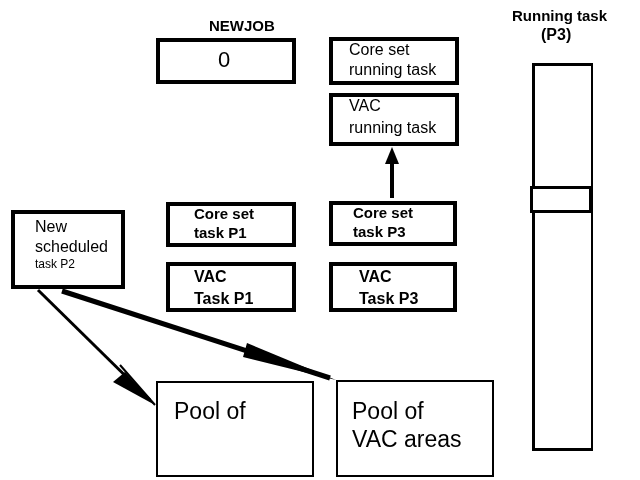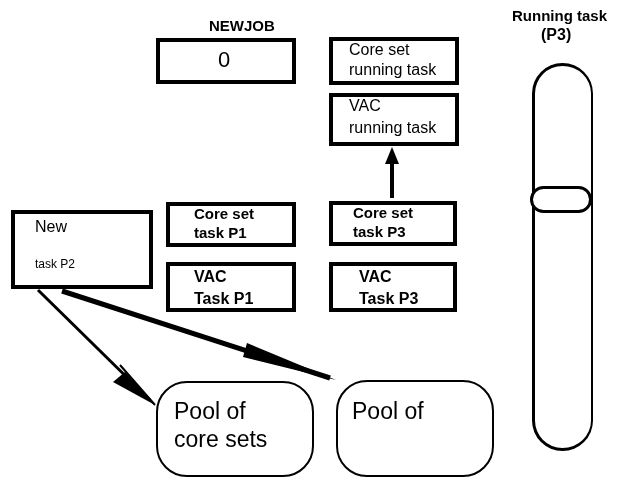--- a/index.html
+++ b/index.html
@@ -1,19 +1,19 @@
 <!DOCTYPE html>
 <html><head>
   <meta charset="utf-8">
   <style>
     html, body { margin:0; padding:0; }
     body { width:640px; height:480px; background:#ffffff; position:relative; overflow:hidden;
            font-family:"Liberation Sans", sans-serif; color:#000; }
     .box { position:absolute; border:4px solid #000; box-sizing:border-box; background:#fff; }
-    .thin { border-width:2px;border-radius:31px; }
+    .thin { border-width:2px; }
     .t { position:absolute; white-space:pre; line-height:1.12; }
     .b { font-weight:bold; }
     svg { position:absolute; left:0; top:0; }
   </style>
 </head>
 <body>
 
 <div class="t b" style="left:185px;top:18px;font-size:15px;margin-left:24px;">NEWJOB</div>
 <div class="box" style="left:156px;top:38px;width:140px;height:46px;">
   <div class="t" style="left:58px;top:6px;font-size:22px;">0</div>
@@ -22,22 +22,23 @@
 <div class="box" style="left:329px;top:37px;width:130px;height:48px;">
   <div class="t" style="left:16px;top:0px;font-size:16px;">Core set</div>
   <div class="t" style="left:16px;top:20px;font-size:16px;">running task</div>
 </div>
 
 <div class="box" style="left:329px;top:93px;width:130px;height:53px;">
   <div class="t" style="left:16px;top:0px;font-size:16px;">VAC</div>
   <div class="t" style="left:16px;top:22px;font-size:16px;">running task</div>
 </div>
 
-<div class="box" style="left:11px;top:210px;width:142px;height:79px;">
+<div class="box" style="left:11px;top:210px;width:114px;height:79px;">
   <div class="t" style="left:20px;top:4px;font-size:16px;">New</div>
+  <div class="t" style="left:20px;top:24px;font-size:16px;">scheduled</div>
   <div class="t" style="left:20px;top:44px;font-size:12px;">task P2</div>
 </div>
 
 <div class="box" style="left:166px;top:202px;width:130px;height:45px;">
   <div class="t b" style="left:24px;top:0px;font-size:15px;">Core set</div>
   <div class="t b" style="left:24px;top:19px;font-size:15px;">task P1</div>
 </div>
 
 <div class="box" style="left:329px;top:201px;width:128px;height:45px;">
   <div class="t b" style="left:20px;top:0px;font-size:15px;">Core set</div>
@@ -49,25 +50,25 @@
   <div class="t b" style="left:24px;top:24px;font-size:16px;">Task P1</div>
 </div>
 
 <div class="box" style="left:329px;top:262px;width:128px;height:50px;">
   <div class="t b" style="left:26px;top:2px;font-size:16px;">VAC</div>
   <div class="t b" style="left:26px;top:24px;font-size:16px;">Task P3</div>
 </div>
 
 <div class="box thin" style="left:156px;top:381px;width:158px;height:96px;">
   <div class="t" style="left:16px;top:16px;font-size:23px;">Pool of</div>
-  <div class="t" style="left:16px;top:44px;font-size:23px;">core sets</div>
 </div>
 
 <div class="box thin" style="left:336px;top:380px;width:158px;height:97px;">
   <div class="t" style="left:14px;top:17px;font-size:23px;">Pool of</div>
+  <div class="t" style="left:14px;top:45px;font-size:23px;">VAC areas</div>
 </div>
 
 <div class="t b" style="left:512px;top:8px;font-size:15px;">Running task</div>
 <div class="t b" style="left:541px;top:26px;font-size:16px;">(P3)</div>
 <div class="box thin" style="left:532px;top:63px;width:61px;height:388px;border-top-width:3px;border-bottom-width:3px;border-left-width:3px;"></div>
 <div class="box thin" style="left:530px;top:186px;width:62px;height:27px;border-width:3px;"></div>
 
 <svg width="640" height="480">
 
   <g>

